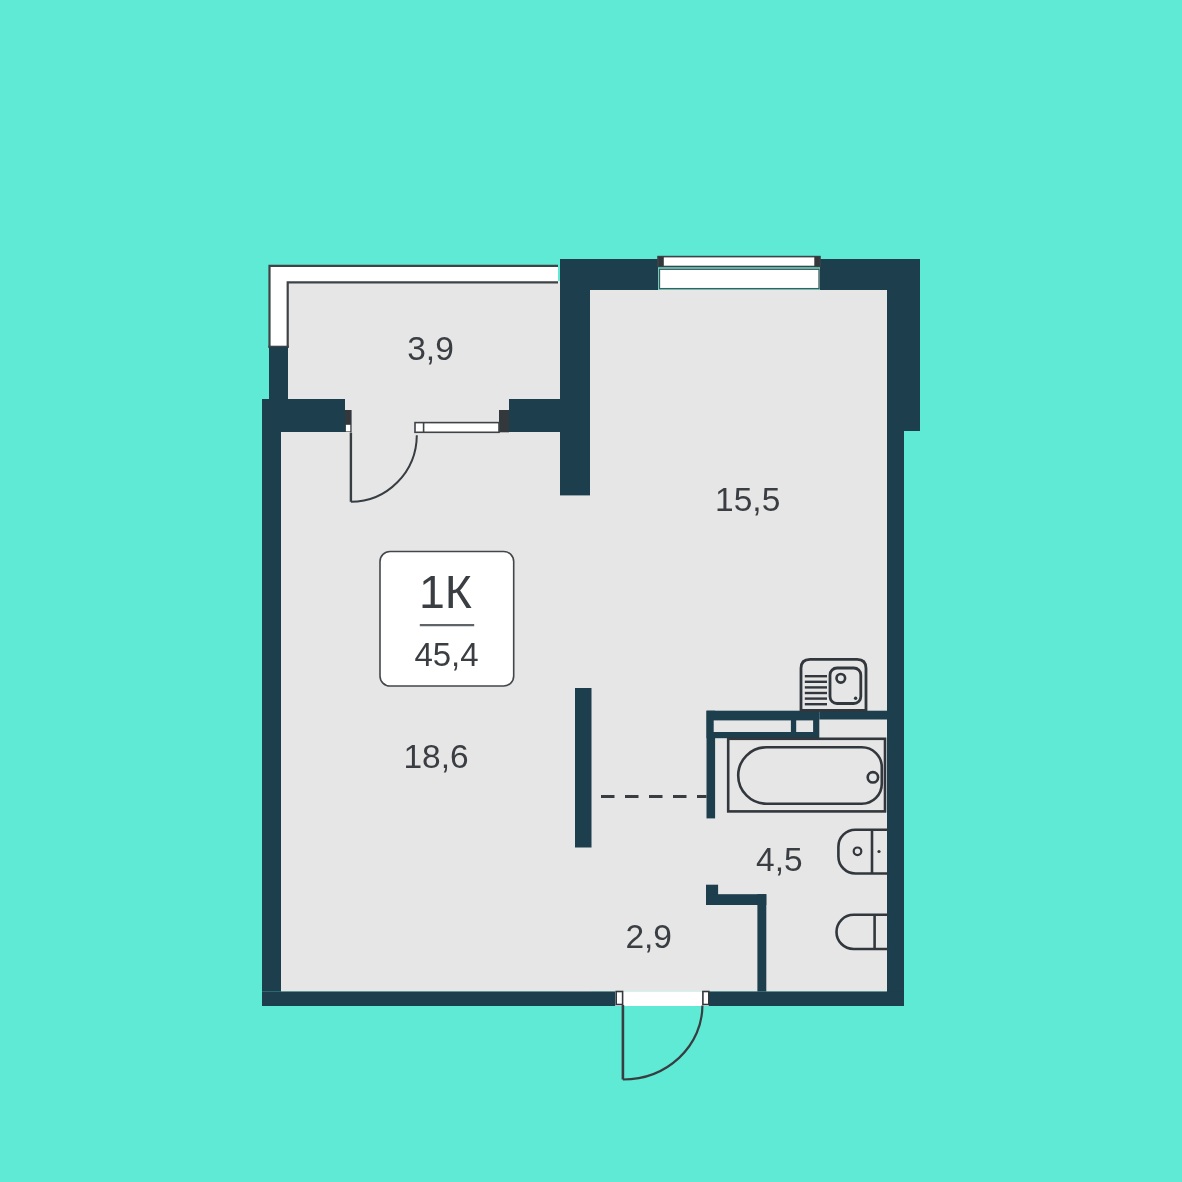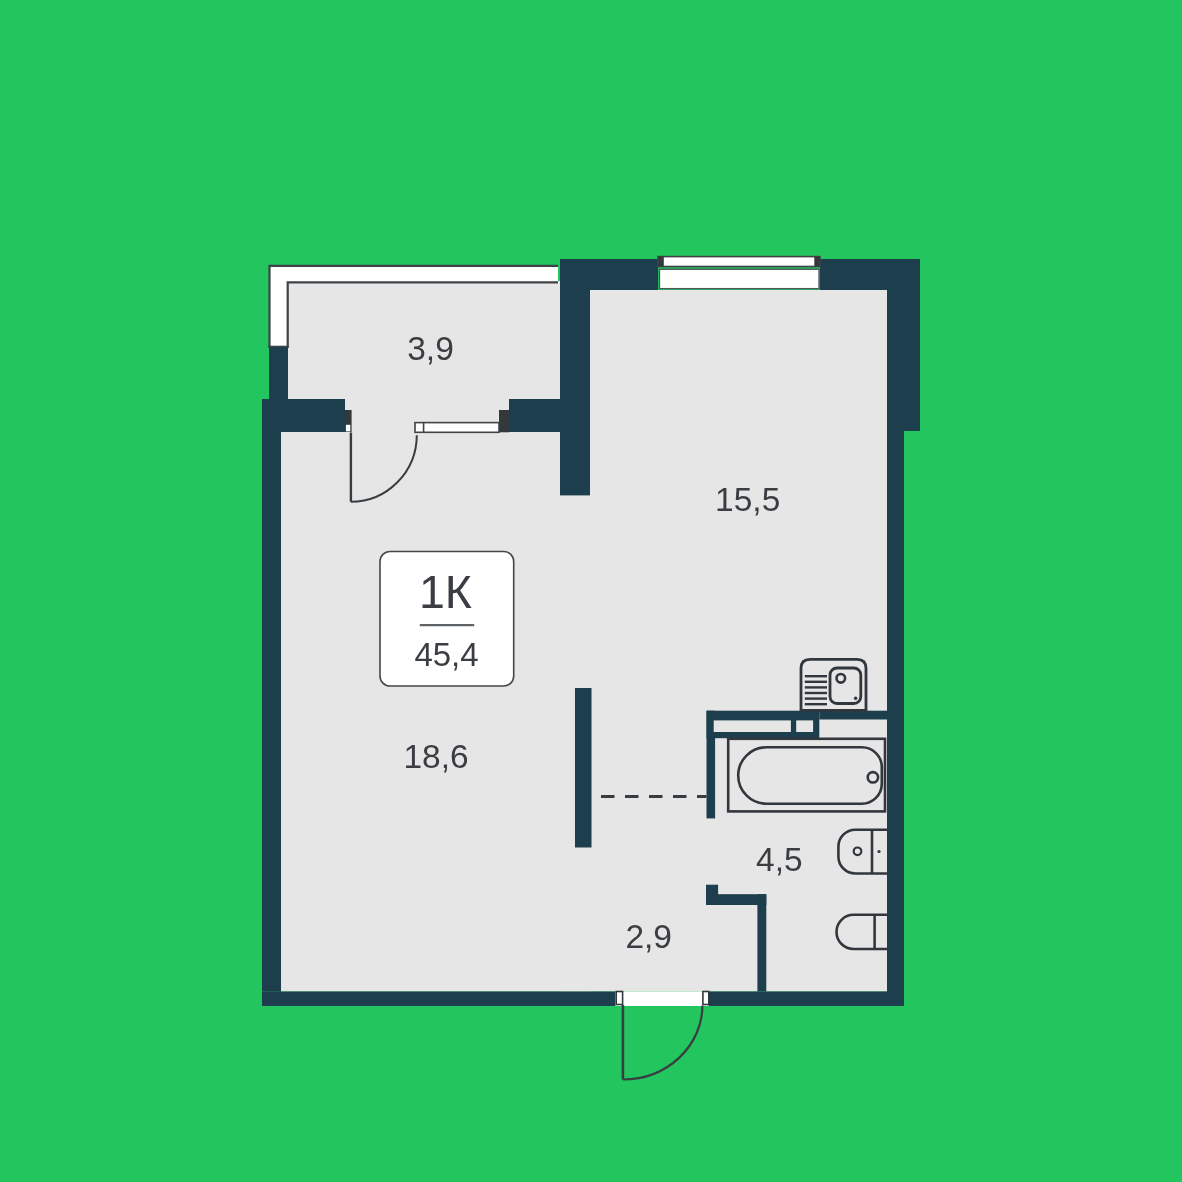--- a/index.html
+++ b/index.html
@@ -1,16 +1,16 @@
 <!DOCTYPE html>
 <html><head>
 <meta charset="utf-8">
 <style>
   html,body{margin:0;padding:0;background:#ffffff;}
-  .page{position:relative;width:1182px;height:1182px;background:#22c55e;overflow:hidden;}
+  .page{position:relative;width:1182px;height:1182px;background:#5eead4;overflow:hidden;}
   svg{position:absolute;left:0;top:0;}
   text{font-family:"Liberation Sans", sans-serif;fill:#3a3e42;}
 </style>
 </head>
 <body>
 <div class="page">
 <svg width="1182" height="1182" viewBox="0 0 1182 1182">
 
   <rect x="288" y="281" width="272" height="151" fill="#e6e6e6"></rect>
 

